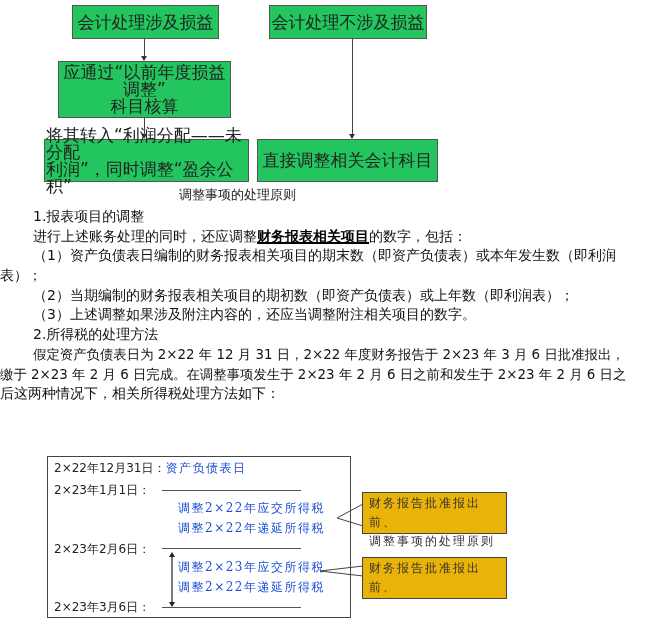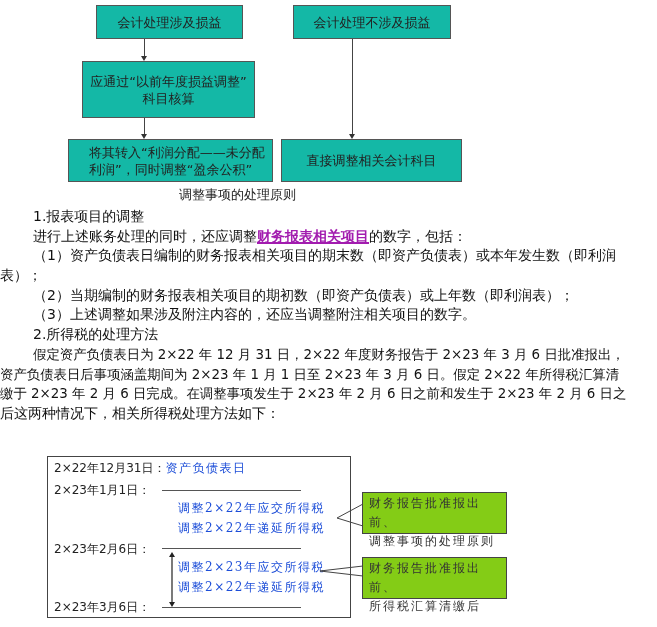--- a/index.html
+++ b/index.html
@@ -4,56 +4,56 @@
 <style>
   html, body { margin: 0; padding: 0; background: #ffffff; }
   body {
     width: 657px; height: 627px; position: relative; overflow: hidden;
     font-family: "DejaVu Sans", "Liberation Sans", sans-serif;
     color: #111;
   }
   .abs { position: absolute; }
   .fbox {
     position: absolute; box-sizing: border-box;
-    border: 1px solid #555; background: #14b8a6;
+    border: 1px solid #555; background: #22c55e;
     display: flex; align-items: center; justify-content: center;
-    text-align: center; font-size: 13px; line-height: 17px; color: #222; margin-left: 24px;
+    text-align: center; font-size: 17px; line-height: 17px; color: #222;
   }
   .vline { position: absolute; width: 1px; background: #444; }
   .arrowhead {
     position: absolute; width: 0; height: 0;
     border-left: 3px solid transparent; border-right: 3px solid transparent;
     border-top: 5px solid #333;
   }
   .caption { font-size: 13px; color: #222; }
   .para {
     position: absolute; left: 0; width: 657px;
     font-size: 14px; line-height: 19.7px; color: #111;
     font-family: "DejaVu Sans", sans-serif;
   }
   .para .ln { white-space: nowrap; height: 19.7px; }
   .ind { padding-left: 33px; }
   .ind2 { padding-left: 33px; }
   .hl {
-    color: #a21caf; font-weight: bold; text-decoration: underline;
+    color: #000000; font-weight: bold; text-decoration: underline;
     text-decoration-thickness: 2px; cursor: pointer;
   }
   .dbox {
     position: absolute; box-sizing: border-box;
     border: 1.5px solid #444;
   }
   .dlabel {
     position: absolute; font-size: 12px; color: #222; white-space: nowrap;
     font-family: "DejaVu Sans", sans-serif;
   }
   .serif { font-family: "DejaVu Serif", "Liberation Serif", serif; color: #1d4ed8; letter-spacing: 1.5px; }
   .hline { position: absolute; height: 1px; background: #555; }
   .callout {
     position: absolute; box-sizing: border-box; border: 1.5px solid #444;
-    background: #84cc16; font-size: 12px; line-height: 19px; padding: 1px 6px;
+    background: #eab308; font-size: 12px; line-height: 19px; padding: 1px 6px;
     font-family: "DejaVu Serif", serif; color: #333; letter-spacing: 2px;
   }
   svg.overlay { position: absolute; left: 0; top: 0; pointer-events: none; }
 </style>
 </head>
 <body>
 
 <div>
   <div class="fbox" style="left:72px; top:5px; width:147px; height:34px;">
     <span>会计处理涉及损益</span>
@@ -61,21 +61,21 @@
   <div class="vline" style="left:144px; top:39px; height:17px;"></div>
   <div class="arrowhead" style="left:141px; top:56px;"></div>
 
   <div class="fbox" style="left:58px; top:61px; width:173px; height:57px; flex-direction:column;">
     <span>应通过“以前年度损益调整”</span>
     <span>科目核算</span>
   </div>
   <div class="vline" style="left:144px; top:118px; height:16px;"></div>
   <div class="arrowhead" style="left:141px; top:134px;"></div>
 
-  <div class="fbox" style="left:44px; top:139px; width:205px; height:43px; flex-direction:column; align-items:flex-start; padding-left:20px; text-align:left;">
+  <div class="fbox" style="left:44px; top:139px; width:205px; height:43px; flex-direction:column; align-items:flex-start; padding-left:1px; text-align:left;">
     <span>将其转入“利润分配——未分配</span>
     <span>利润”，同时调整“盈余公积”</span>
   </div>
 
   <div class="fbox" style="left:269px; top:5px; width:158px; height:34px;">
     <span>会计处理不涉及损益</span>
   </div>
   <div class="vline" style="left:352px; top:39px; height:95px;"></div>
   <div class="arrowhead" style="left:349px; top:134px;"></div>
 
@@ -88,21 +88,20 @@
 
 <div class="para" style="top:207px;">
   <div class="ln ind">1.报表项目的调整</div>
   <div class="ln ind"><span>进行上述账务处理的同时，还应调整</span><span class="hl">财务报表相关项目</span><span>的数字，包括：</span></div>
   <div class="ln ind2">（1）资产负债表日编制的财务报表相关项目的期末数（即资产负债表）或本年发生数（即利润</div>
   <div class="ln">表）；</div>
   <div class="ln ind2">（2）当期编制的财务报表相关项目的期初数（即资产负债表）或上年数（即利润表）；</div>
   <div class="ln ind2">（3）上述调整如果涉及附注内容的，还应当调整附注相关项目的数字。</div>
   <div class="ln ind">2.所得税的处理方法</div>
   <div class="ln ind" style="font-size:13.4px;">假定资产负债表日为 2×22 年 12 月 31 日，2×22 年度财务报告于 2×23 年 3 月 6 日批准报出，</div>
-  <div class="ln" style="font-size:13.4px;">资产负债表日后事项涵盖期间为 2×23 年 1 月 1 日至 2×23 年 3 月 6 日。假定 2×22 年所得税汇算清</div>
   <div class="ln" style="font-size:13.4px;">缴于 2×23 年 2 月 6 日完成。在调整事项发生于 2×23 年 2 月 6 日之前和发生于 2×23 年 2 月 6 日之</div>
   <div class="ln">后这两种情况下，相关所得税处理方法如下：</div>
 </div>
 
 <div>
   <div class="dbox" style="left:47px; top:456px; width:304px; height:162px;"></div>
 
   <div class="dlabel" style="left:54px; top:460px;">
     <span>2×22年12月31日：</span><span class="serif">资产负债表日</span>
   </div>
@@ -121,21 +120,20 @@
 
   <div class="dlabel" style="left:54px; top:599px;">2×23年3月6日：</div>
   <div class="hline" style="left:162px; top:607px; width:139px;"></div>
 
   <div class="callout" style="left:362px; top:492px; width:145px; height:42px;">
     <div>财务报告批准报出前、</div>
     <div>调整事项的处理原则</div>
   </div>
   <div class="callout" style="left:362px; top:557px; width:145px; height:42px;">
     <div>财务报告批准报出前、</div>
-    <div>所得税汇算清缴后</div>
   </div>
 
   <svg class="overlay" width="657" height="627">
 
     <polyline points="363,504 337,518 363,526" fill="none" stroke="#444" stroke-width="1"></polyline>
     <polyline points="363,566 320,571 363,576" fill="none" stroke="#444" stroke-width="1"></polyline>
 
     <line x1="172" y1="556" x2="172" y2="603" stroke="#222" stroke-width="1.2"></line>
     <polygon points="169,557 175,557 172,552" fill="#222"></polygon>
     <polygon points="169,602 175,602 172,607" fill="#222"></polygon>

